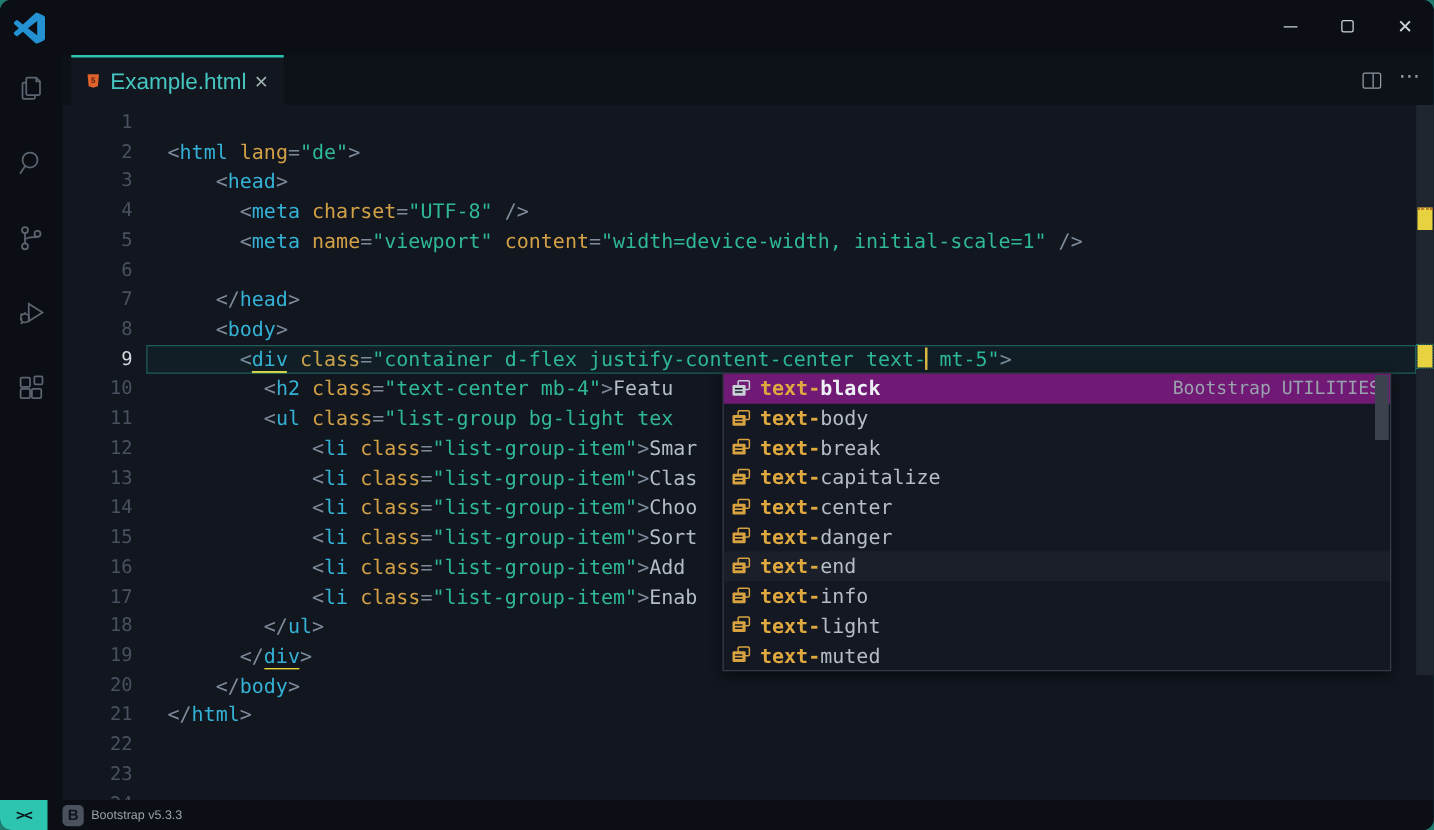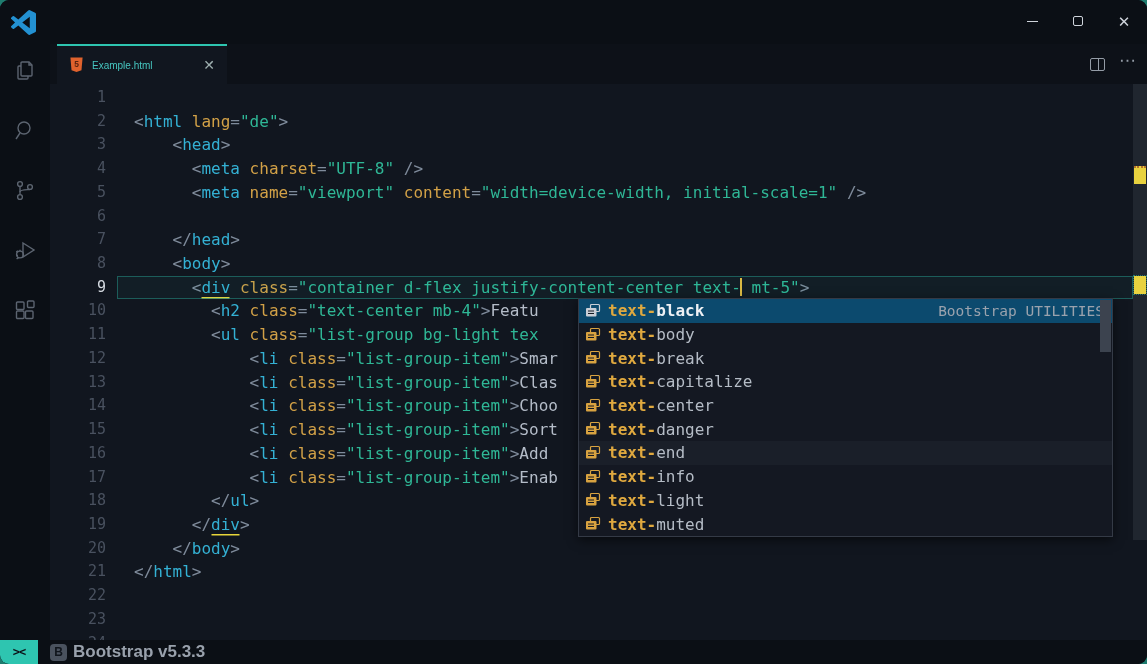--- a/index.html
+++ b/index.html
@@ -11,21 +11,21 @@
   .vscode-logo { margin-left:11px; width:25px; height:25px; }
   .win-controls { position:absolute; right:0; top:0; height:44px; display:flex; }
   .win-btn { width:46px; height:42px; display:flex; align-items:center; justify-content:center; color:#cfd4db; }
   .glyph-min { width:11px; height:1px; background:#cfd4db; }
   .glyph-max { width:10px; height:10px; border:1.2px solid #cfd4db; border-radius:2px; }
   .glyph-close { font-size:15px; line-height:1; }
 
   
   .tabbar { position:absolute; left:50px; top:44px; right:0; height:40px; background:#0d1118; display:flex; }
   .tab { margin-left:7px; height:40px; width:170px; background:#11161f; border-top:2.5px solid #2ec5b0; display:flex; align-items:center; padding:0 12px; }
-  .tab-label { color:#46c6c0; font-size:10px; margin-left:8px; flex:1; }
+  .tab-label { color:#46c6c0; font-size:18px; margin-left:8px; flex:1; }
   .tab-close { color:#9fb0b0; font-size:14px; margin-left:6px; }
   .tab-actions { position:absolute; right:10px; top:0; height:40px; display:flex; align-items:center; gap:14px; color:#949ca6; }
   .split-icon { width:15px; height:13px; border:1.3px solid #949ca6; border-radius:2px; position:relative; }
   .split-icon::after { content:""; position:absolute; left:50%; top:0; bottom:0; width:1.3px; background:#949ca6; }
   .more-btn { font-size:17px; letter-spacing:1px; line-height:0; padding-bottom:6px; }
 
   
   .activitybar { position:absolute; left:0; top:44px; width:50px; bottom:24px; background:#0b0f15; }
   .act-item { width:50px; height:52px; display:flex; align-items:center; justify-content:center; margin-bottom:8px; }
   .act-item svg { stroke:#5c6470; fill:none; stroke-width:1.4; }
@@ -47,35 +47,35 @@
   
   .ruler { position:absolute; right:0; top:0; width:14px; bottom:0; }
   .ruler-thumb { position:absolute; right:0; top:0; width:14px; height:456px; background:#20262f; }
   .ruler-marker { position:absolute; right:1px; width:12px; height:18px; background:#e8d23f; }
   .marker-1 { top:82px; border-top:2px dotted #b5722a; }
   .marker-2 { top:192px; outline:1px dotted rgba(46,197,176,.5); }
 
   
   .suggest { position:absolute; left:578px; top:298px; width:535px; background:#141822; border:1px solid #343a46; box-shadow:0 3px 10px rgba(0,0,0,.55); z-index:10; }
   .sg-row { height:23.7px; display:flex; align-items:center; padding-left:6px; font-family:"DejaVu Sans Mono",monospace; font-size:16px; }
-  .sg-row.selected { background:#0c4a6e; }
+  .sg-row.selected { background:#701a75; }
   .sg-row.hovered { background:#1a1f29; }
   .sg-icon { width:16px; height:16px; margin-right:7px; flex:none; }
   .sg-match { color:#e0a93f; font-weight:bold; }
   .sg-rest { color:#b5bcc6; }
   .sg-row.selected .sg-rest { color:#edf0f4; font-weight:bold; }
   .sg-detail { margin-left:auto; padding-right:8px; color:#9aa2ad; font-size:14.5px; }
   .sg-thumb { position:absolute; right:1px; top:1px; width:11px; height:52px; background:#3c434f; }
 
   
   .statusbar { position:absolute; left:0; right:0; bottom:0; height:24px; background:#0b0f15; display:flex; align-items:center; }
   .remote-badge { width:38px; height:24px; background:#2ec5b0; color:#0c1117; display:flex; align-items:center; justify-content:center; font-family:"DejaVu Sans Mono",monospace; font-weight:bold; font-size:12px; letter-spacing:-1px; }
   .bs-item { display:flex; align-items:center; margin-left:12px; gap:6px; }
   .bs-icon { width:17px; height:17px; background:#4a525e; color:#10151c; border-radius:4px; display:flex; align-items:center; justify-content:center; font-size:12px; font-weight:bold; }
-  .bs-label { color:#99a1ac; font-size:17px;font-weight:bold; }
+  .bs-label { color:#99a1ac; font-size:10px; }
 </style>
 </head>
 <body>
 
 <div class="window">
 
   <div class="titlebar">
     <svg class="vscode-logo" viewBox="0 0 24 24">
       <path fill="#2391d2" d="M23.15 2.587L18.21.21a1.49 1.49 0 0 0-1.705.29l-9.46 8.63-4.12-3.128a.999.999 0 0 0-1.276.057L.327 7.261A1 1 0 0 0 .326 8.74L3.899 12 .326 15.26a1 1 0 0 0 .001 1.479L1.65 17.94a.999.999 0 0 0 1.276.057l4.12-3.128 9.46 8.63a1.492 1.492 0 0 0 1.704.29l4.942-2.377A1.5 1.5 0 0 0 24 20.06V3.939a1.5 1.5 0 0 0-.85-1.352zm-5.146 14.861L10.826 12l7.178-5.448v10.896z"></path>
     </svg>

